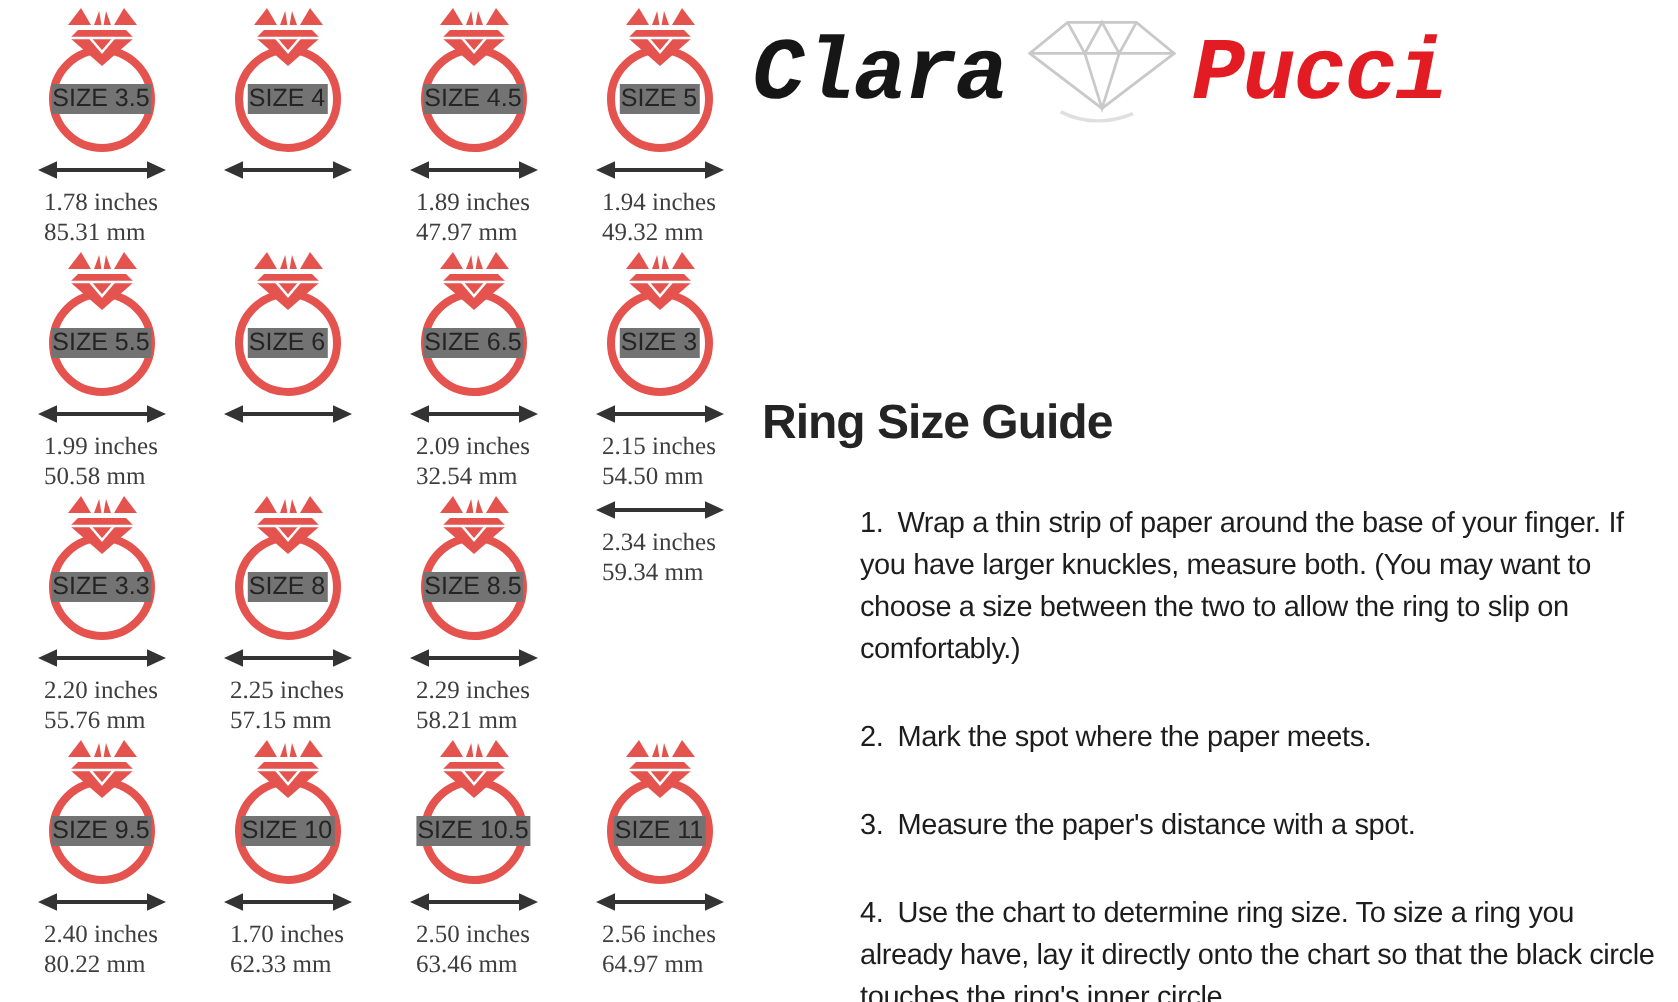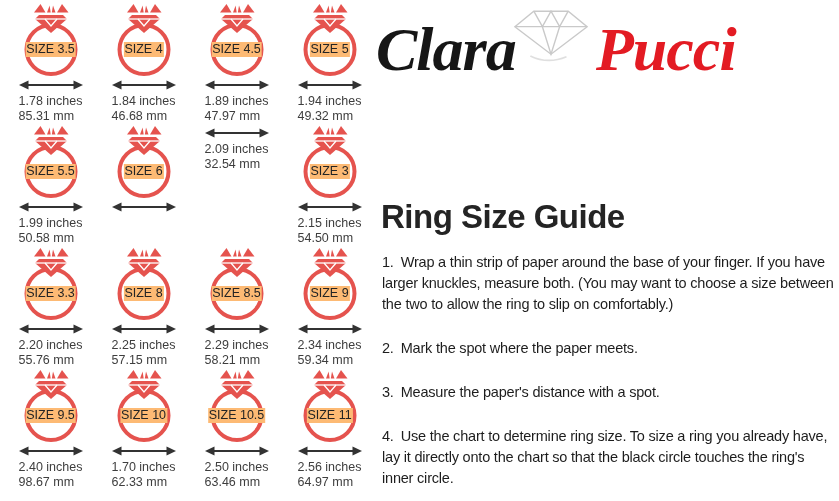--- a/index.html
+++ b/index.html
@@ -18,47 +18,47 @@
   }
   .ring-cell { display:flex; flex-direction:column; align-items:center; }
   .ring-figure { position:relative; width:66px; height:74px; }
   .diamond-svg { position:absolute; left:50%; top:0; transform:translateX(-50%); z-index:2; }
   .band {
     position:absolute; top:19px; left:50%; transform:translateX(-50%);
     width:53px; height:53px; border:4px solid var(--ring-red,#e5534e); border-radius:50%;
   }
   .size-label {
     position:absolute; top:38px; left:50%; transform:translateX(-50%);
-    z-index:3; background:#fdba74; padding:0 1px;
+    z-index:3; background:#737373; padding:0 1px;
     font-size:12.5px; line-height:15px; color:#242424; white-space:nowrap;
   }
   .arrow-svg { margin-top:1px; display:block; }
   .measure { margin-top:3px; font-size:12.5px; line-height:15px; color:#3e3e3e; text-align:left; }
-  .measure span { display:block; }
+  .measure span { display:block;font-family:Liberation Serif, serif; }
 
   
   .logo-first, .logo-second {
     position:absolute; top:12px;
-    font-family:Liberation Serif, serif; font-style:italic; font-weight:bold;
-    font-size:62px; line-height:1.2; letter-spacing:-1px;
+    font-family:Liberation Mono, monospace; font-style:italic; font-weight:bold;
+    font-size:44px; line-height:1.2; letter-spacing:-1px;
   }
   .logo-first  { left:376px; color:var(--brand-first,#161616); }
   .logo-second { left:596px; color:var(--brand-second,#e31b23); }
   .logo-diamond { position:absolute; left:508px; top:4px; }
 
   
   .guide-title {
     position:absolute; left:381px; top:198px;
-    font-size:33px; font-weight:bold; color:#242424; letter-spacing:-0.5px;
+    font-size:24px; font-weight:bold; color:#242424; letter-spacing:-0.5px;
   }
   .steps {
     position:absolute; left:382px; top:252px; width:452px;
     font-size:14.5px; line-height:21px; color:#1d1d1d; letter-spacing:-0.2px;
   }
-  .step { margin-bottom:23px; }
+  .step { margin-bottom:23px;margin-left:48px; }
   .step-num { margin-right:7px; }
 </style>
 </head>
 <body>
 
 <div class="ring-grid">
   <div class="ring-cell">
     <div class="ring-figure">
       <svg class="diamond-svg" width="38" height="29" viewBox="0 0 38 29">
         <g fill="var(--ring-red,#e5534e)">
@@ -103,24 +103,20 @@
         </g>
       </svg>
       <div class="band"></div>
       <span class="size-label">SIZE 4</span>
     </div>
     <svg class="arrow-svg" width="64" height="12" viewBox="0 0 64 12">
       <line x1="7" y1="6" x2="57" y2="6" stroke="var(--arrow-color,#333)" stroke-width="2"></line>
       <polygon points="0,6 9.5,1.6 9.5,10.4" fill="var(--arrow-color,#333)"></polygon>
       <polygon points="64,6 54.5,1.6 54.5,10.4" fill="var(--arrow-color,#333)"></polygon>
     </svg>
-    <div class="measure">
-      <span>1.84 inches</span>
-      <span>46.68 mm</span>
-    </div>
   </div>
 
   <div class="ring-cell">
     <div class="ring-figure">
       <svg class="diamond-svg" width="38" height="29" viewBox="0 0 38 29">
         <g fill="var(--ring-red,#e5534e)">
           <polygon points="2,8.5 8.5,0 13.5,8.5"></polygon>
           <polygon points="15,8.5 17.6,1.5 18.7,8.5"></polygon>
           <polygon points="19.8,8.5 21,1.5 23.5,8.5"></polygon>
           <polygon points="25,8.5 30,0 36.5,8.5"></polygon>
@@ -222,20 +218,37 @@
       <span class="size-label">SIZE 6</span>
     </div>
     <svg class="arrow-svg" width="64" height="12" viewBox="0 0 64 12">
       <line x1="7" y1="6" x2="57" y2="6" stroke="var(--arrow-color,#333)" stroke-width="2"></line>
       <polygon points="0,6 9.5,1.6 9.5,10.4" fill="var(--arrow-color,#333)"></polygon>
       <polygon points="64,6 54.5,1.6 54.5,10.4" fill="var(--arrow-color,#333)"></polygon>
     </svg>
   </div>
 
   <div class="ring-cell">
+    <div class="ring-figure">
+      <svg class="diamond-svg" width="38" height="29" viewBox="0 0 38 29">
+        <g fill="var(--ring-red,#e5534e)">
+          <polygon points="2,8.5 8.5,0 13.5,8.5"></polygon>
+          <polygon points="15,8.5 17.6,1.5 18.7,8.5"></polygon>
+          <polygon points="19.8,8.5 21,1.5 23.5,8.5"></polygon>
+          <polygon points="25,8.5 30,0 36.5,8.5"></polygon>
+          <polygon points="7,11 31,11 35,15 19,29 3,15"></polygon>
+        </g>
+        <g stroke="#ffffff" stroke-width="1.3" fill="none">
+          <line x1="3" y1="15" x2="35" y2="15"></line>
+          <polyline points="13,15 19,22 25,15"></polyline>
+        </g>
+      </svg>
+      <div class="band"></div>
+      <span class="size-label">SIZE 6.5</span>
+    </div>
     <svg class="arrow-svg" width="64" height="12" viewBox="0 0 64 12">
       <line x1="7" y1="6" x2="57" y2="6" stroke="var(--arrow-color,#333)" stroke-width="2"></line>
       <polygon points="0,6 9.5,1.6 9.5,10.4" fill="var(--arrow-color,#333)"></polygon>
       <polygon points="64,6 54.5,1.6 54.5,10.4" fill="var(--arrow-color,#333)"></polygon>
     </svg>
     <div class="measure">
       <span>2.09 inches</span>
       <span>32.54 mm</span>
     </div>
   </div>
@@ -350,37 +363,20 @@
       <polygon points="0,6 9.5,1.6 9.5,10.4" fill="var(--arrow-color,#333)"></polygon>
       <polygon points="64,6 54.5,1.6 54.5,10.4" fill="var(--arrow-color,#333)"></polygon>
     </svg>
     <div class="measure">
       <span>2.29 inches</span>
       <span>58.21 mm</span>
     </div>
   </div>
 
   <div class="ring-cell">
-    <div class="ring-figure">
-      <svg class="diamond-svg" width="38" height="29" viewBox="0 0 38 29">
-        <g fill="var(--ring-red,#e5534e)">
-          <polygon points="2,8.5 8.5,0 13.5,8.5"></polygon>
-          <polygon points="15,8.5 17.6,1.5 18.7,8.5"></polygon>
-          <polygon points="19.8,8.5 21,1.5 23.5,8.5"></polygon>
-          <polygon points="25,8.5 30,0 36.5,8.5"></polygon>
-          <polygon points="7,11 31,11 35,15 19,29 3,15"></polygon>
-        </g>
-        <g stroke="#ffffff" stroke-width="1.3" fill="none">
-          <line x1="3" y1="15" x2="35" y2="15"></line>
-          <polyline points="13,15 19,22 25,15"></polyline>
-        </g>
-      </svg>
-      <div class="band"></div>
-      <span class="size-label">SIZE 9</span>
-    </div>
     <svg class="arrow-svg" width="64" height="12" viewBox="0 0 64 12">
       <line x1="7" y1="6" x2="57" y2="6" stroke="var(--arrow-color,#333)" stroke-width="2"></line>
       <polygon points="0,6 9.5,1.6 9.5,10.4" fill="var(--arrow-color,#333)"></polygon>
       <polygon points="64,6 54.5,1.6 54.5,10.4" fill="var(--arrow-color,#333)"></polygon>
     </svg>
     <div class="measure">
       <span>2.34 inches</span>
       <span>59.34 mm</span>
     </div>
   </div>
@@ -403,21 +399,21 @@
       <div class="band"></div>
       <span class="size-label">SIZE 9.5</span>
     </div>
     <svg class="arrow-svg" width="64" height="12" viewBox="0 0 64 12">
       <line x1="7" y1="6" x2="57" y2="6" stroke="var(--arrow-color,#333)" stroke-width="2"></line>
       <polygon points="0,6 9.5,1.6 9.5,10.4" fill="var(--arrow-color,#333)"></polygon>
       <polygon points="64,6 54.5,1.6 54.5,10.4" fill="var(--arrow-color,#333)"></polygon>
     </svg>
     <div class="measure">
       <span>2.40 inches</span>
-      <span>98.67 mm</span>
+      <span>80.22 mm</span>
     </div>
   </div>
 
   <div class="ring-cell">
     <div class="ring-figure">
       <svg class="diamond-svg" width="38" height="29" viewBox="0 0 38 29">
         <g fill="var(--ring-red,#e5534e)">
           <polygon points="2,8.5 8.5,0 13.5,8.5"></polygon>
           <polygon points="15,8.5 17.6,1.5 18.7,8.5"></polygon>
           <polygon points="19.8,8.5 21,1.5 23.5,8.5"></polygon>

